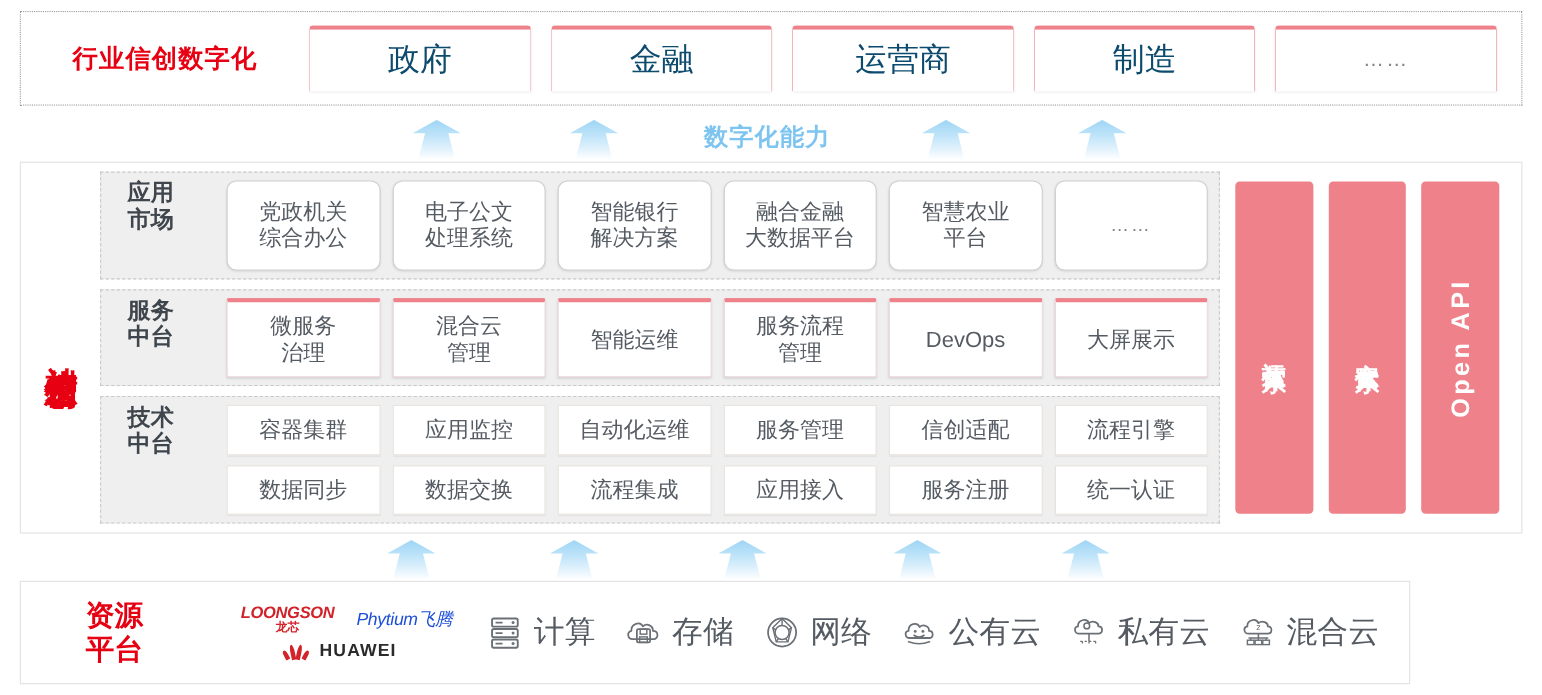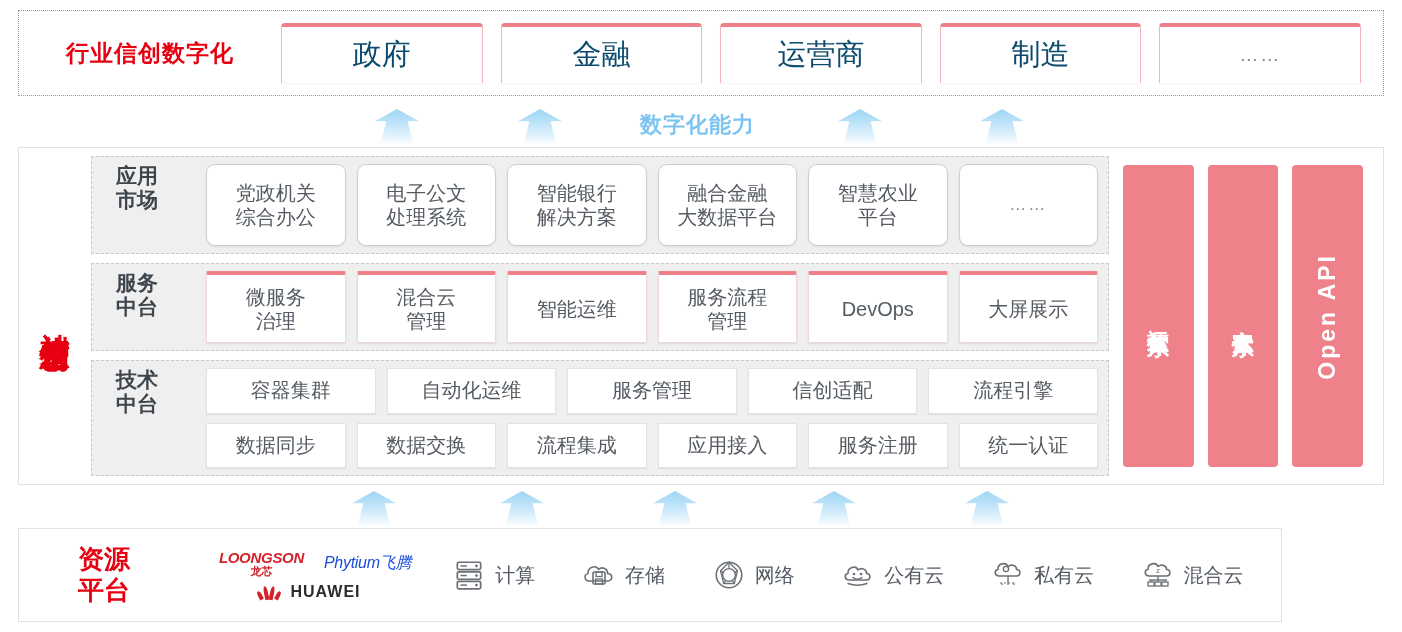--- a/index.html
+++ b/index.html
@@ -181,21 +181,21 @@
   .hw-mark span:nth-child(2){left:6px;height:14px;transform:rotate(-12deg);}
   .hw-mark span:nth-child(3){left:12px;height:14px;transform:rotate(12deg);}
   .hw-mark span:nth-child(4){left:18px;height:9px;transform:rotate(28deg);}
   .hw-text{color:#2b2b2b;font-size:16px;font-weight:bold;letter-spacing:1px;}
 
   .res-items{
     flex:1;display:flex;align-items:center;justify-content:space-around;padding-right:14px;
   }
   .res-item{display:flex;align-items:center;gap:9px;}
   .res-item .ico{width:34px;height:34px;display:block;}
-  .res-item .lbl{color:#555b62;font-size:20px;}
+  .res-item .lbl{color:#555b62;font-size:28px;}
 </style>
 </head>
 <body>
 
 <div class="page">
 
   <div class="industry-band">
     <div class="industry-title">行业信创数字化</div>
     <div class="industry-cards">
       <div class="ind-card">政府</div>
@@ -287,20 +287,21 @@
         </div>
 
         <div class="row-band tech">
           <div class="row-label">
             <div>技术</div>
             <div>中台</div>
           </div>
           <div class="tech-grid">
             <div class="tech-row">
               <div class="tech-card">容器集群</div>
+              <div class="tech-card">应用监控</div>
               <div class="tech-card">自动化运维</div>
               <div class="tech-card">服务管理</div>
               <div class="tech-card">信创适配</div>
               <div class="tech-card">流程引擎</div>
             </div>
             <div class="tech-row">
               <div class="tech-card">数据同步</div>
               <div class="tech-card">数据交换</div>
               <div class="tech-card">流程集成</div>
               <div class="tech-card">应用接入</div>

